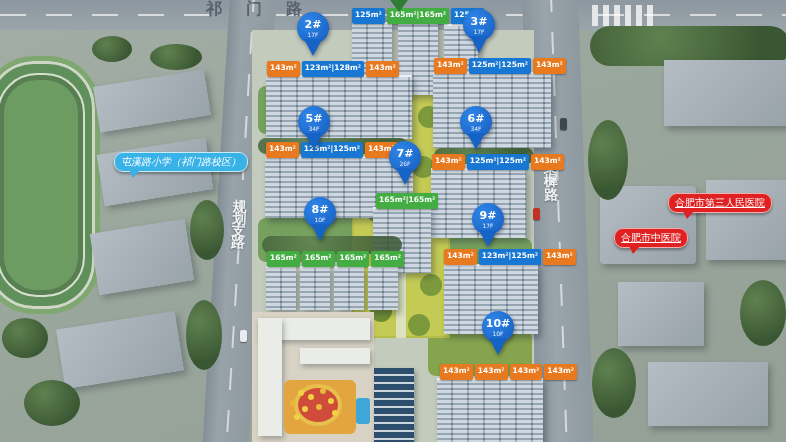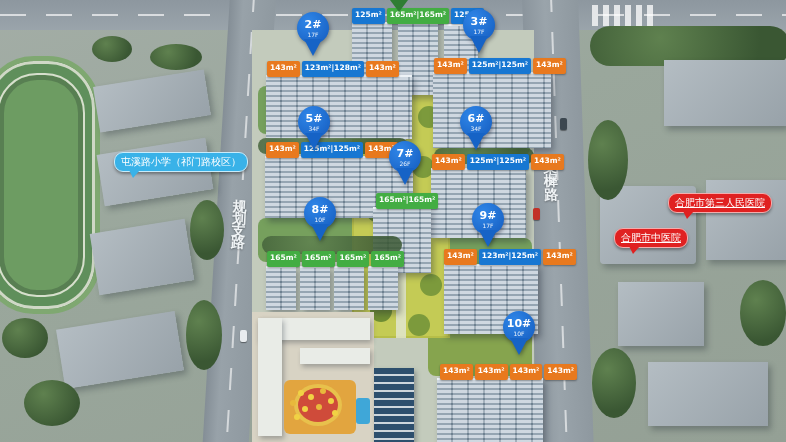--- a/index.html
+++ b/index.html
@@ -162,24 +162,25 @@
   <div class="abs" style="left:356px;top:398px;width:14px;height:26px;background:#3fa7d8;border-radius:3px;"></div>
   <div class="abs panels" style="left:374px;top:368px;width:40px;height:74px;"></div>
   <div class="abs tree" style="left:258px;top:138px;width:150px;height:16px;border-radius:8px;opacity:.85;"></div>
   <div class="abs tree" style="left:434px;top:148px;width:100px;height:16px;border-radius:8px;opacity:.85;"></div>
   <div class="abs tree" style="left:262px;top:236px;width:140px;height:18px;border-radius:9px;opacity:.85;"></div>
 
   <div class="abs car" style="left:533px;top:208px;width:7px;height:12px;background:#c23127;"></div>
   <div class="abs car" style="left:240px;top:330px;width:7px;height:12px;background:#e8ecef;"></div>
   <div class="abs car" style="left:560px;top:118px;width:7px;height:12px;background:#3c4750;"></div>
 
+  <div class="abs hroad-label" style="left:206px;top:-1px;font-size:16px;letter-spacing:24px;">祁门路</div>
   <div class="abs vroad-label" style="left:231px;top:188px;font-size:14px;letter-spacing:12px;transform:rotate(3deg);">规划支路</div>
   <div class="abs vroad-label" style="left:542px;top:148px;font-size:14px;letter-spacing:14px;transform:rotate(-2deg);">棠樨路</div>
 
-  <div class="abs bubble sky" style="left:114px;top:152px;">屯溪路小学（祁门路校区）</div>
+  <div class="abs bubble sky" style="left:114px;top:152px;font-style:italic;">屯溪路小学（祁门路校区）</div>
   <div class="abs bubble red" style="left:668px;top:193px;">合肥市第三人民医院</div>
   <div class="abs bubble red" style="left:614px;top:228px;">合肥市中医院</div>
 
   <div class="abs tip-green" style="left:390px;top:0;"></div>
 
   <div class="abs pin" style="left:296px;top:12px;">
     <div class="head">
         <span class="lbl">2#</span>
         <span class="sub">17F</span>
       </div>
@@ -220,21 +221,21 @@
       </div>
       <div class="tail"></div>
   </div>
   <div class="abs pin" style="left:471px;top:203px;">
     <div class="head">
         <span class="lbl">9#</span>
         <span class="sub">17F</span>
       </div>
       <div class="tail"></div>
   </div>
-  <div class="abs pin" style="left:481px;top:311px;margin-left:21px;">
+  <div class="abs pin" style="left:481px;top:311px;">
     <div class="head">
         <span class="lbl">10#</span>
         <span class="sub">10F</span>
       </div>
       <div class="tail"></div>
   </div>
 
   <div class="abs tagrow" style="left:352px;top:8px;">
     <span class="tag blue">125m²</span>
     <span class="tag green">165m²|165m²</span>

